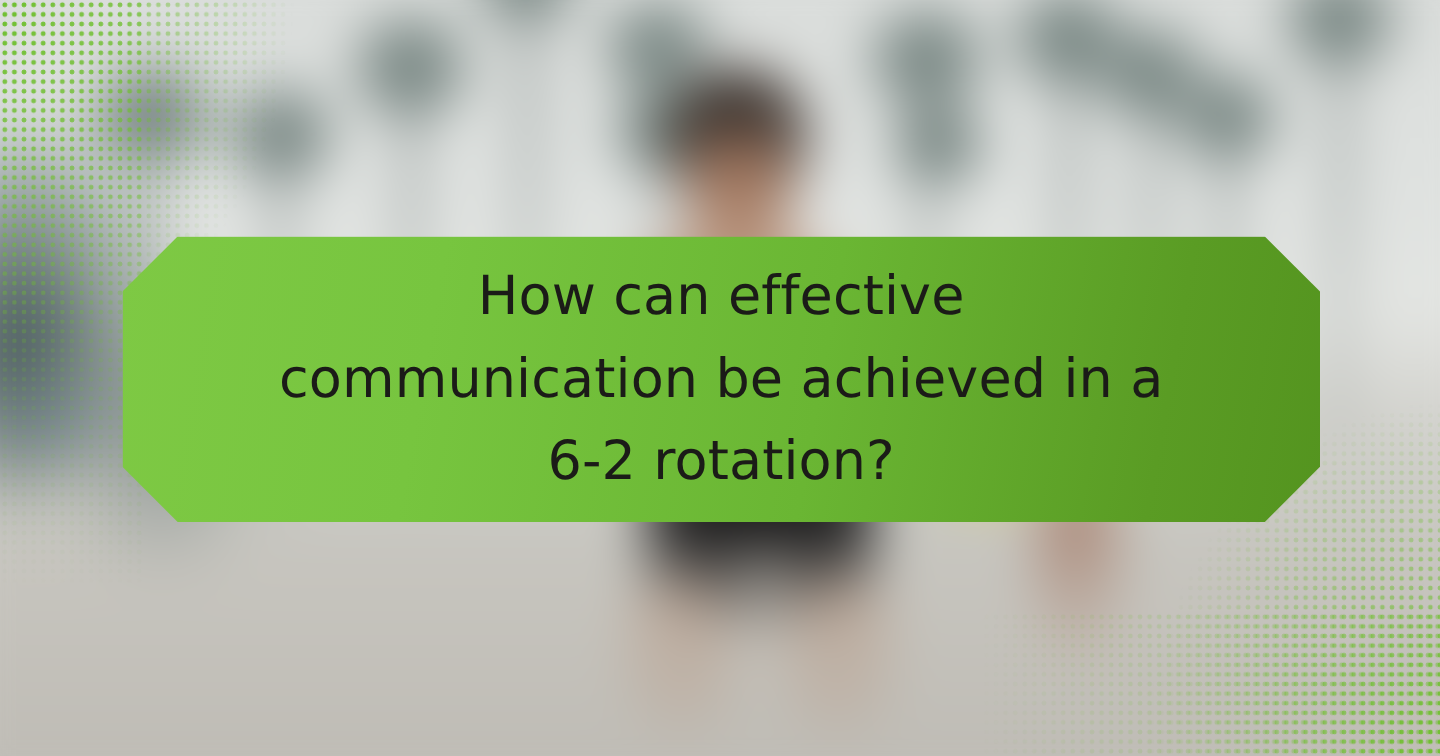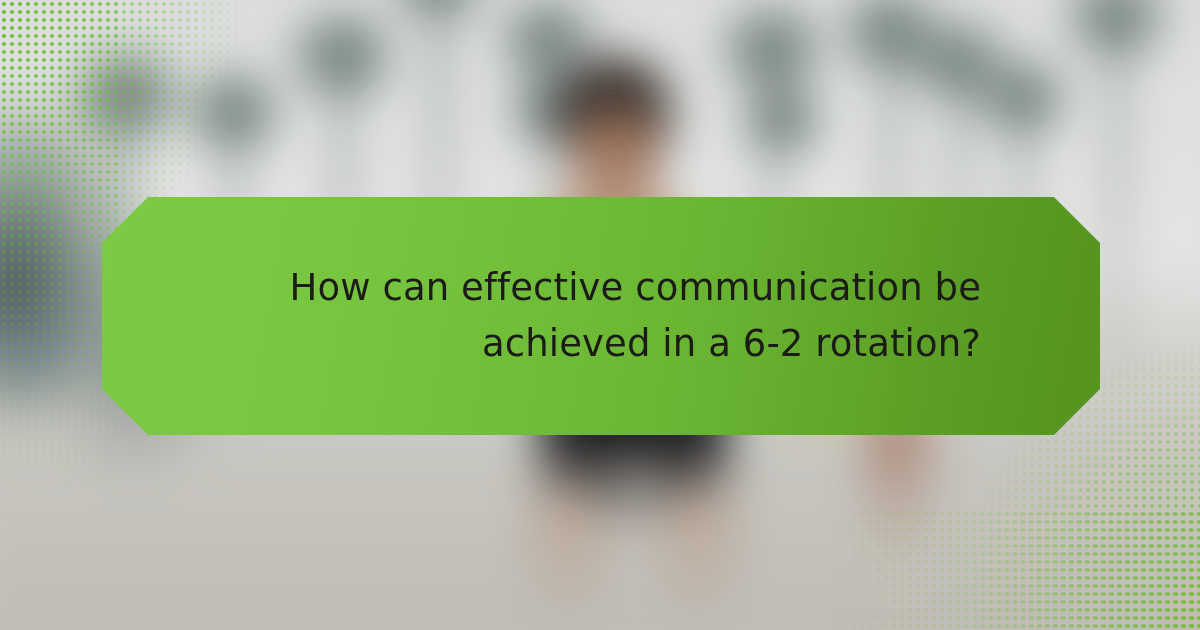--- a/index.html
+++ b/index.html
@@ -194,23 +194,23 @@
     -webkit-clip-path: polygon(46px 0, calc(100% - 46px) 0, 100% 46px, 100% calc(100% - 46px), calc(100% - 46px) 100%, 46px 100%, 0 calc(100% - 46px), 0 46px);
             clip-path: polygon(46px 0, calc(100% - 46px) 0, 100% 46px, 100% calc(100% - 46px), calc(100% - 46px) 100%, 46px 100%, 0 calc(100% - 46px), 0 46px);
     display: flex;
     align-items: center;
     justify-content: center;
   }
 
   #headline {
     margin: 0;
     width: 760px;
-    text-align: right;
+    text-align: center;
     font-family: "DejaVu Sans", sans-serif;
-    font-size: 37px;
+    font-size: 45px;
     font-weight: 400;
     line-height: 1.52;
     letter-spacing: 0.1px;
     color: #1b1b18;
   }
 </style>
 </head>
 <body>
 
 <div id="card">

